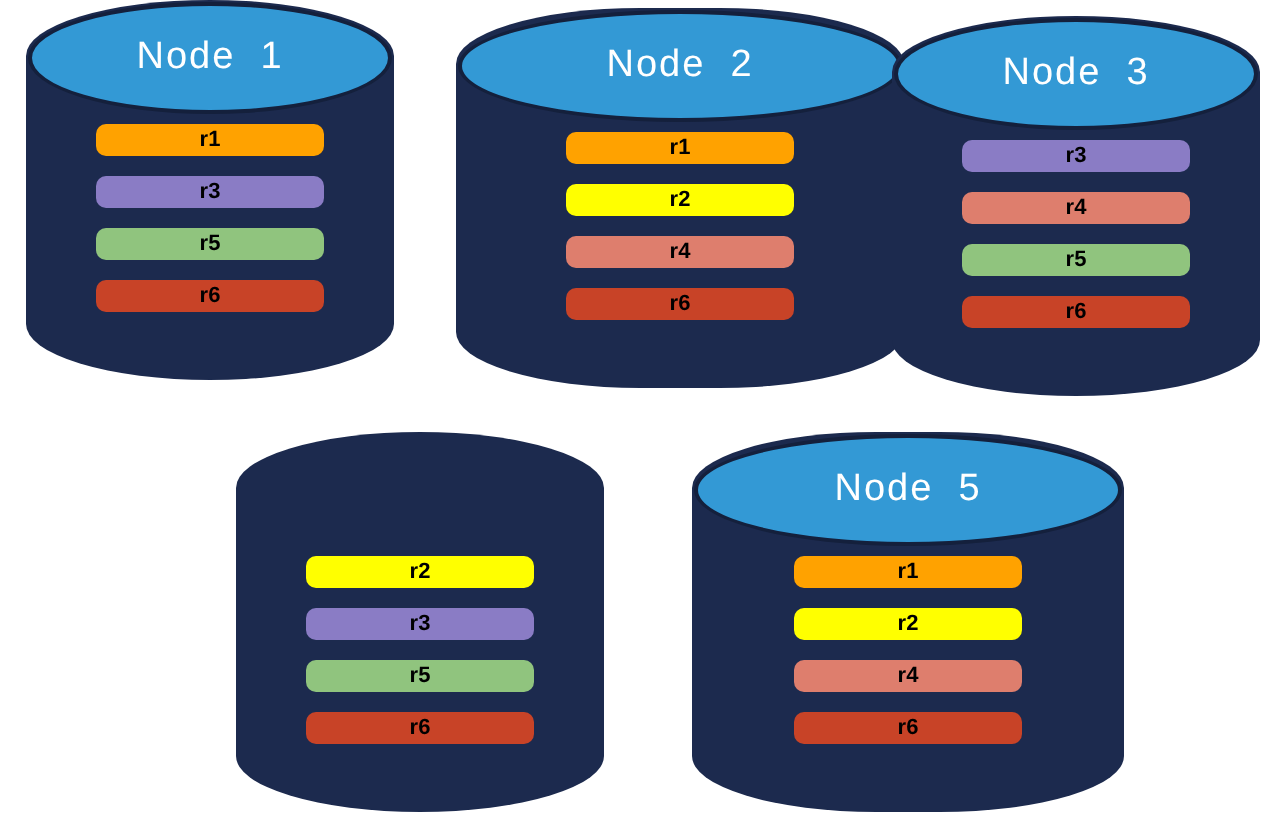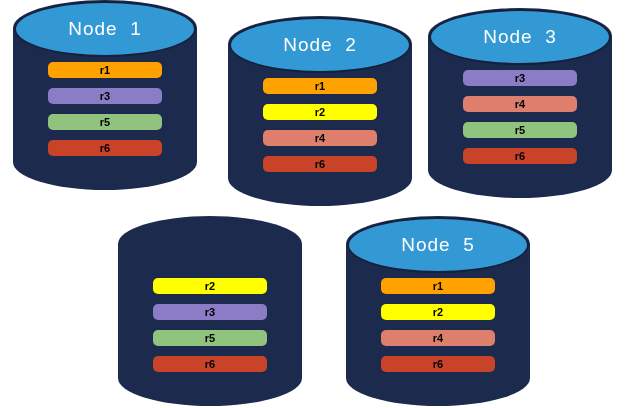--- a/index.html
+++ b/index.html
@@ -57,24 +57,24 @@
     border-radius: 5px;
     display: flex;
     align-items: center;
     justify-content: center;
     font-weight: bold;
     font-size: 11px;
     line-height: 16px;
     color: var(--bar-text-color, #000000);
   }
   .pos-1 { left: 13px;  top: 0; }
-  .pos-2 { left: 228px; top: 16px; }
-  .pos-3 { left: 428px; top: 8px; text-decoration: underline; }
+  .pos-2 { left: 228px; top: 4px; padding-left: 40px; }
+  .pos-3 { left: 446px; top: 8px; text-decoration: underline; }
   .pos-4 { left: 118px; top: 216px; }
-  .pos-5 { left: 346px; top: 216px; }
+  .pos-5 { left: 346px; top: 216px; padding-left: 32px; }
 </style>
 </head>
 <body>
 
 <div class="canvas" id="canvas">
     <div class="cylinder pos-1">
     <div class="cyl-body"></div>
     <div class="cyl-top">
       <span class="node-title">Node  1</span>
     </div>

